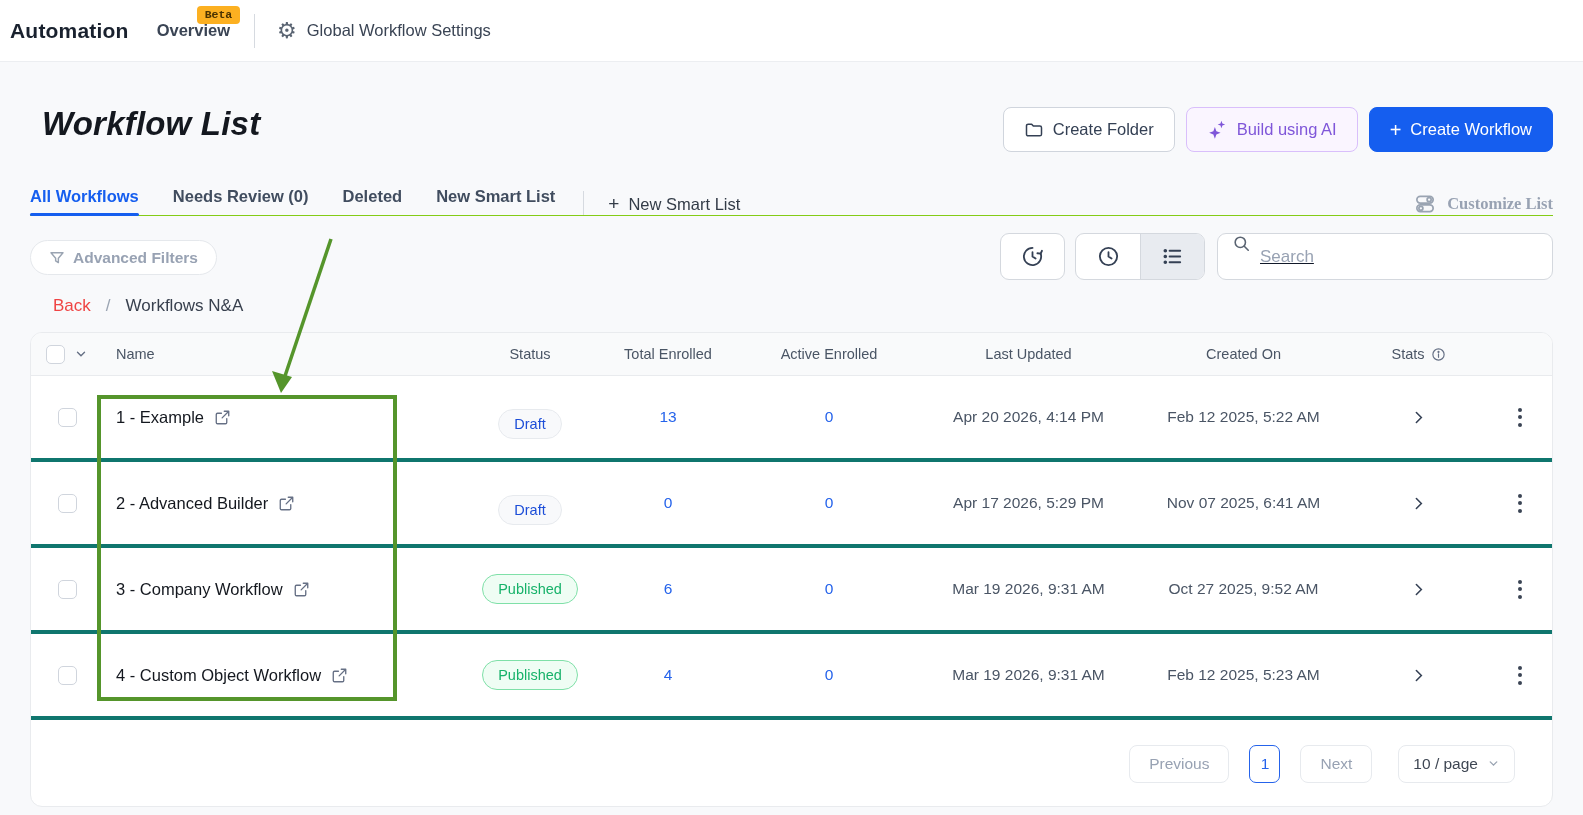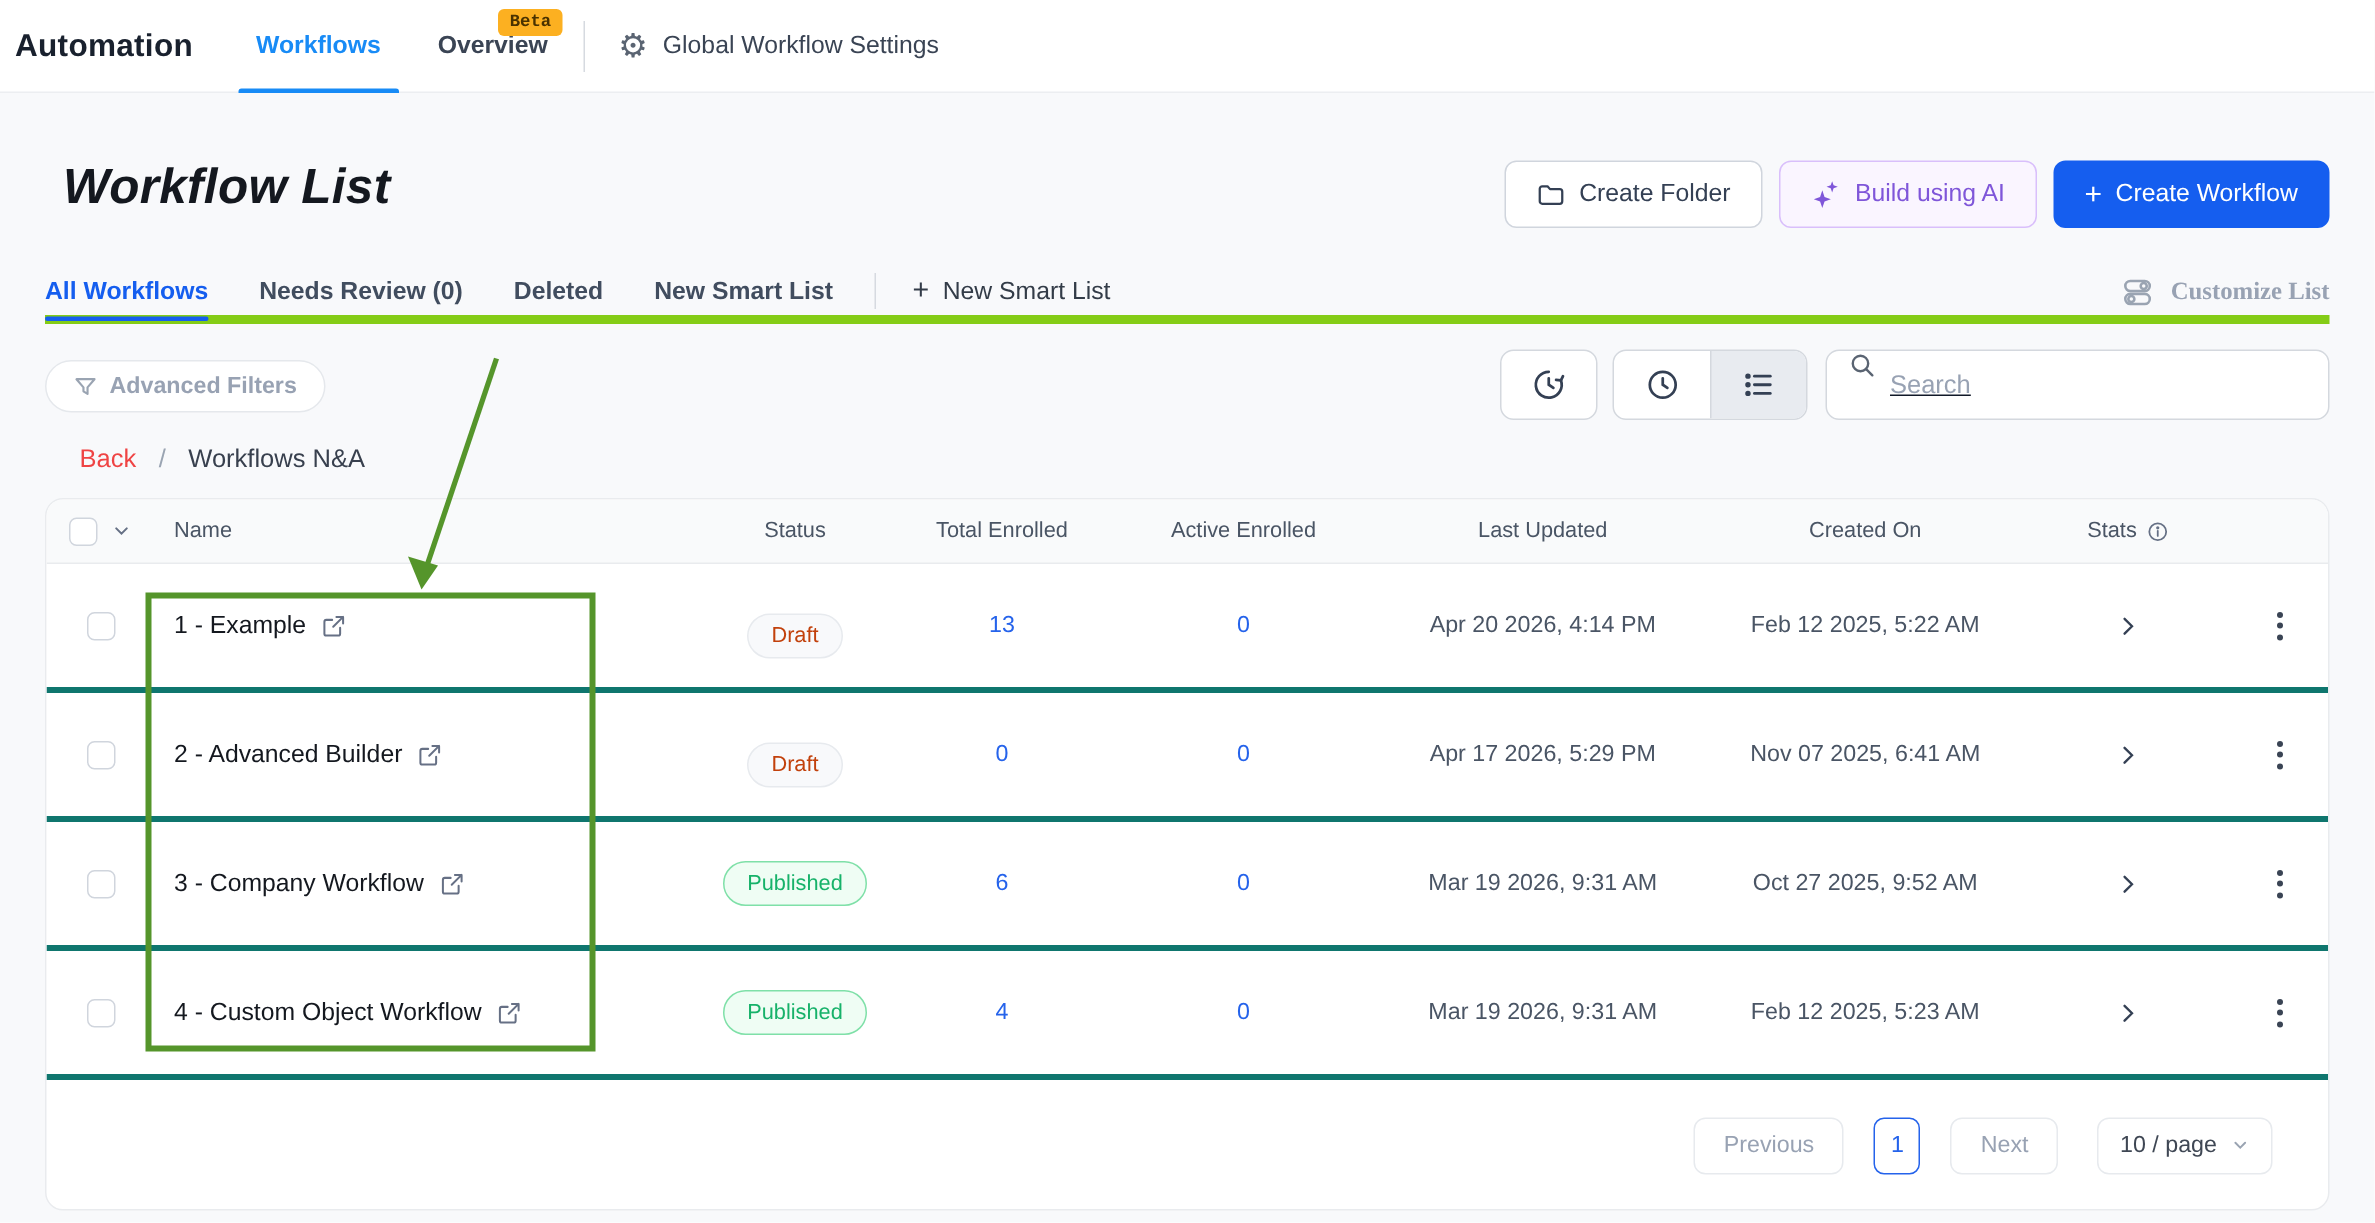--- a/index.html
+++ b/index.html
@@ -29,21 +29,21 @@
   
   .page-title{position:absolute;left:42px;top:105px;font-size:33px;font-weight:600;color:#14181f;letter-spacing:.2px;font-style:italic;}
   .header-actions{position:absolute;right:30px;top:107px;display:flex;gap:11px;}
   .btn{height:45px;border-radius:8px;display:flex;align-items:center;gap:9px;padding:0 20px;font-size:16.5px;font-weight:500;cursor:pointer;border:1px solid transparent;background:#fff;font-family:inherit;}
   .btn-folder{border-color:#d0d5dd;color:#344054;}
   .btn-ai{background:var(--purple-bg);border-color:var(--purple-border);color:var(--purple);}
   .btn-primary{background:var(--accent);border-color:var(--accent);color:#fff;}
   .btn-primary .plus{font-size:20px;font-weight:400;line-height:1;}
 
   
-  .tabs-row{position:absolute;left:30px;right:30px;top:178px;height:38px;border-bottom:6px solid #84cc16;display:flex;align-items:center;}
+  .tabs-row{position:absolute;left:30px;right:30px;top:178px;height:38px;border-bottom:1px solid #84cc16;display:flex;align-items:flex-end;}
   .tab{position:relative;height:38px;display:flex;align-items:center;font-size:16.5px;font-weight:600;color:#414d5f;margin-right:34px;cursor:pointer;white-space:nowrap;}
   .tab.active{color:var(--accent);font-weight:700;}
   .tab.active .tab-underline{position:absolute;left:0;right:0;bottom:-1px;height:3px;background:var(--accent);border-radius:2px;}
   .tabs-divider{width:1px;height:24px;background:#d6dae0;margin:0 24px 0 -6px;}
   .new-smart-action{display:flex;align-items:center;gap:9px;font-size:16.5px;font-weight:500;color:#333c48;cursor:pointer;white-space:nowrap;}
   .new-smart-action .plus{font-size:19px;font-weight:400;color:#333c48;}
   .customize{margin-left:auto;display:flex;align-items:center;gap:10px;font-size:16.5px;font-weight:600;color:var(--muted);cursor:pointer;font-family:Liberation Serif, serif;}
 
   
   .adv-filters{position:absolute;left:30px;top:240px;height:35px;border:1px solid #e5e8ec;background:#fff;border-radius:18px;display:flex;align-items:center;gap:8px;padding:0 18px;font-size:15.5px;font-weight:700;color:var(--muted);cursor:pointer;justify-content:space-between;}
@@ -68,21 +68,21 @@
   .thead,.trow{display:grid;grid-template-columns:72px 358px 138px 138px 184px 215px 215px 135px 68px;align-items:center;}
   .thead{height:43px;background:#f9fafb;border-bottom:1px solid #e9ebee;font-size:14.5px;font-weight:500;color:#4a5565;}
   .cell{display:flex;align-items:center;justify-content:center;text-align:center;}
   .cell.left{justify-content:flex-start;text-align:left;padding-left:13px;}
   .select-cell{display:flex;align-items:center;justify-content:center;gap:9px;}
   .checkbox{appearance:none;-webkit-appearance:none;width:19px;height:19px;border:1.5px solid #d0d5dd;border-radius:5px;background:#fff;cursor:pointer;margin:0;}
   .stats-h{display:flex;align-items:center;gap:6px;justify-content:center;}
   .trow{height:86px;border-bottom:4px solid #0f766e;background:#fff;}
   .row-name{font-size:16.5px;color:#14181f;display:flex;align-items:center;gap:10px;cursor:pointer;font-weight:400;}
   .badge{display:inline-flex;align-items:center;justify-content:center;border-radius:999px;padding:6px 15px;font-size:14.5px;font-weight:500;}
-  .badge.draft{background:#f8f9fb;border:1.5px solid #e7eaee;color:#c2410c;margin-top:13px;}
+  .badge.draft{background:#f8f9fb;border:1.5px solid #e7eaee;color:#1d4ed8;margin-top:13px;}
   .badge.published{background:var(--green-bg);border:1.5px solid var(--green-border);color:var(--green-text);}
   .cell-link{color:var(--link);font-size:15.5px;text-decoration:none;cursor:pointer;}
   .cell-date{color:#4a5565;font-size:15.5px;}
   .chev-right{cursor:pointer;display:flex;}
   .kebab{display:flex;flex-direction:column;gap:3.5px;cursor:pointer;padding:4px 8px;}
   .kebab span{width:4px;height:4px;border-radius:50%;background:#3a4454;}
 
   
   .tfoot{height:87px;display:flex;align-items:center;justify-content:flex-end;padding-right:37px;gap:20px;}
   .pg-btn{height:38px;border-radius:8px;border:1px solid #e7eaee;background:#fff;display:flex;align-items:center;justify-content:center;padding:0 19px;font-size:15.5px;color:var(--muted);cursor:pointer;font-family:inherit;}
@@ -91,24 +91,20 @@
 
   
   .annotation{position:absolute;left:0;top:0;width:1583px;height:815px;pointer-events:none;z-index:50;}
 </style>
 </head>
 <body>
 
 <div class="topnav">
   <div class="brand">Automation</div>
 
-  <div class="nav-tab workflows">
-    <span>Workflows</span>
-    <span class="underline"></span>
-  </div>
 
   <div class="nav-tab overview">
     <span class="beta-badge">Beta</span>
     <span>Overview</span>
   </div>
 
   <div class="nav-divider"></div>
 
   <div class="nav-settings">
     <span class="gear-glyph">⚙</span>

